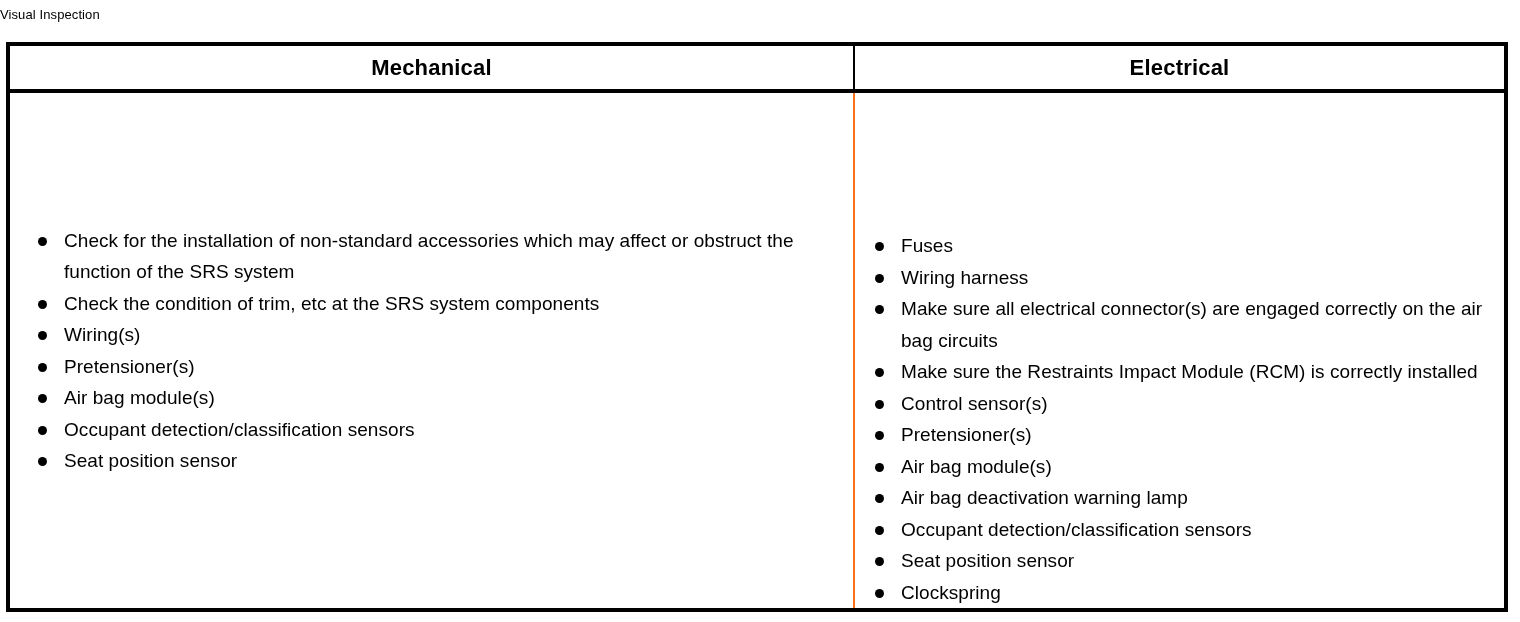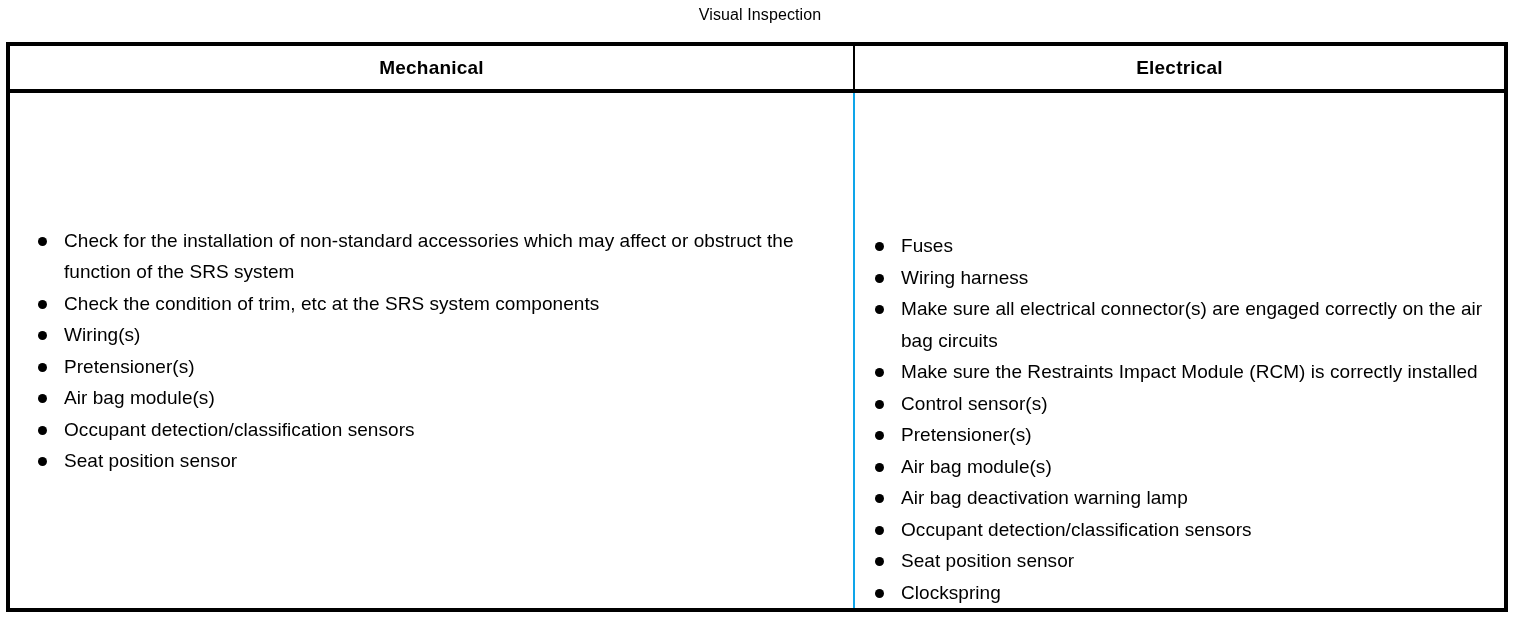--- a/index.html
+++ b/index.html
@@ -17,22 +17,21 @@
   .page {
     position: relative;
     width: 1520px;
     height: 622px;
   }
   .doc-title {
     position: absolute;
     left: 0;
     top: 2px;
     width: 1520px;
-    text-align: center;
-    font-size: 16px;
+    font-size: 13px;
     line-height: 26px;
     color: #000;
     letter-spacing: 0.1px;
   }
   .table-wrap {
     position: absolute;
     left: 6px;
     top: 42px;
     width: 1502px;
     height: 570px;
@@ -49,21 +48,21 @@
     position: relative;
     display: flex;
     height: 47px;
     border-bottom: 4px solid #000;
     box-sizing: border-box;
   }
   .header-cell {
     display: flex;
     align-items: center;
     justify-content: center;
-    font-size: 19px;
+    font-size: 22px;
     font-weight: bold;
     letter-spacing: 0.2px;
     box-sizing: border-box;
   }
   .header-cell.left {
     width: 845px;
     border-right: 2px solid #000;
   }
   .header-cell.right {
     flex: 1;
@@ -74,21 +73,21 @@
     height: 515px;
     box-sizing: border-box;
   }
   .body-cell {
     box-sizing: border-box;
     position: relative;
     overflow: hidden;
   }
   .body-cell.left {
     width: 845px;
-    border-right: 2px solid #0ea5e9;
+    border-right: 2px solid #f97316;
     display: flex;
     flex-direction: column;
     justify-content: center;
     padding: 0 10px 0 0;
   }
   .body-cell.right {
     flex: 1;
     display: flex;
     flex-direction: column;
     justify-content: flex-end;

